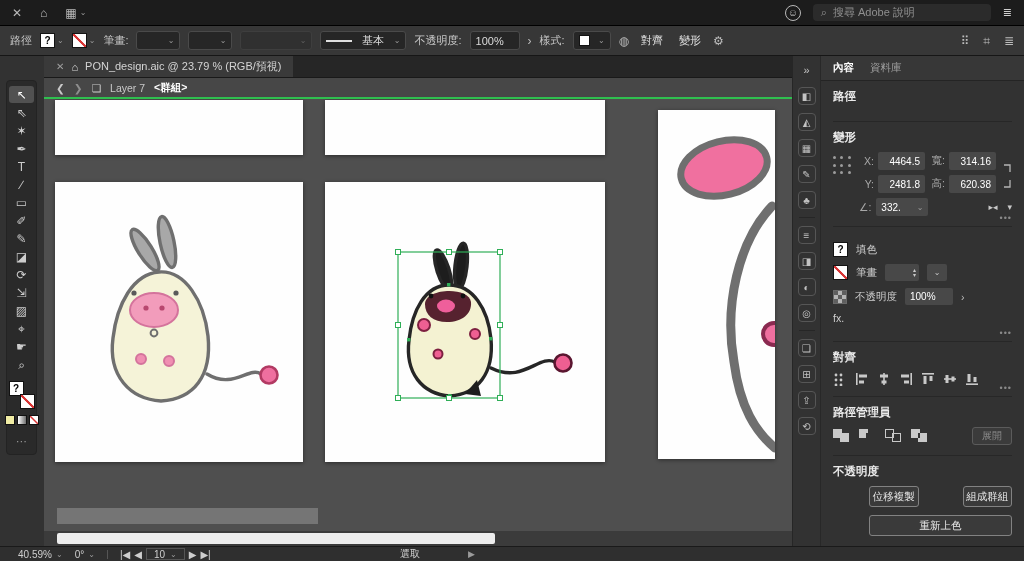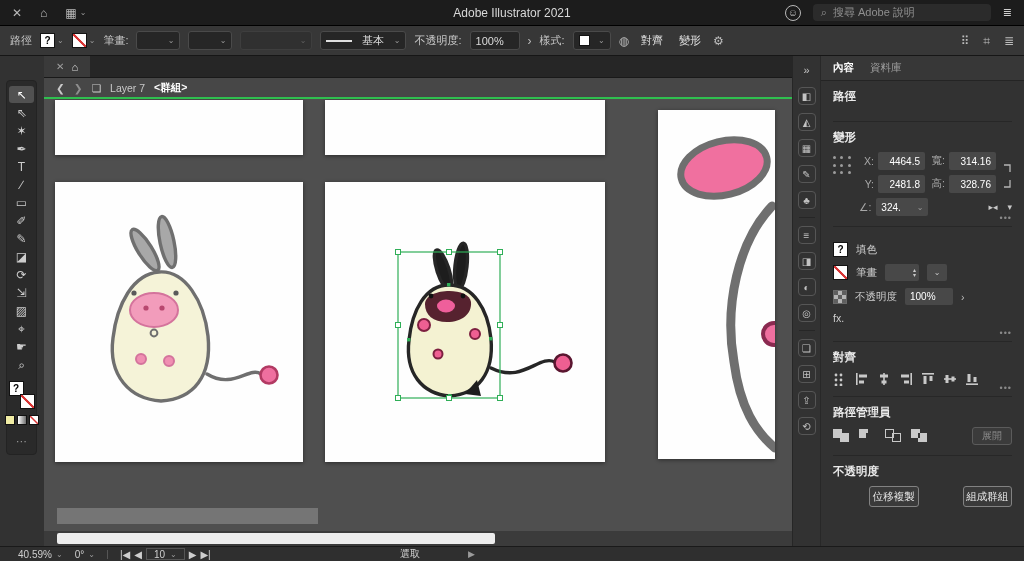--- a/index.html
+++ b/index.html
@@ -159,21 +159,20 @@
 
   <div class="menubar">
     <div class="mb-left">
       <span>✕</span>
       <span>⌂</span>
       <span class="mb-group">
         <span>▦</span>
         <span class="cd">⌄</span>
       </span>
     </div>
-    <div class="mb-title">Adobe Illustrator 2021</div>
     <div class="mb-right">
       <span class="avatar">☺</span>
       <span class="searchbox">
         <span>⌕</span>
         <span>搜尋 Adobe 說明</span>
       </span>
       <span>≣</span>
     </div>
   </div>
 
@@ -254,20 +253,21 @@
         <div class="mini none"></div>
       </div>
       <div class="tb-ellipsis">⋯</div>
     </div>
   </div>
 
   <div class="tabbar">
     <div class="doctab">
       <span class="tab-x">✕</span>
       <span>⌂</span>
+      <span>PON_design.aic @ 23.79 % (RGB/預視)</span>
     </div>
   </div>
 
   <div class="breadcrumb">
     <span>❮</span>
     <span class="bc-dim">❯</span>
     <span>❏</span>
     <span>Layer 7</span>
     <span class="bc-group">&lt;群組&gt;</span>
   </div>
@@ -397,34 +397,34 @@
           <div class="tf-row">
             <span class="tf-lbl">X:</span>
             <span class="tf-in">4464.5</span>
             <span class="tf-lbl">寬:</span>
             <span class="tf-in">314.16</span>
           </div>
           <div class="tf-row">
             <span class="tf-lbl">Y:</span>
             <span class="tf-in">2481.8</span>
             <span class="tf-lbl">高:</span>
-            <span class="tf-in">328.76</span>
+            <span class="tf-in">620.38</span>
           </div>
         </div>
         <div class="chaincol">
           <svg width="10" height="26" viewBox="0 0 10 26" fill="none" stroke="#b5b5b5" stroke-width="1.3">
             <path d="M2,2 H8 V9"></path>
               <path d="M2,24 H8 V17"></path>
           </svg>
         </div>
       </div>
       <div class="ang-row">
         <span style="color:#a8a8a8">∠:</span>
         <span class="ang-in">
-          <span>324.</span>
+          <span>332.</span>
           <span class="cd">⌄</span>
         </span>
         <span class="flips">
           <span>▸◂</span>
           <span>▾</span>
         </span>
       </div>
       <div class="more">•••</div>
     </div>
 
@@ -555,20 +555,23 @@
         <span class="expand">展開</span>
       </div>
     </div>
 
     <div class="section last">
       <div class="sec-title">不透明度</div>
       <div class="qa-row">
         <span class="btn">位移複製</span>
         <span class="btn">組成群組</span>
       </div>
+      <div class="qa-row">
+        <span class="btn">重新上色</span>
+      </div>
     </div>
   </div>
 
   <div class="statusbar">
     <span class="sb-group">
       <span>40.59%</span>
       <span class="cd">⌄</span>
     </span>
     <span class="sb-group">
       <span>0°</span>

